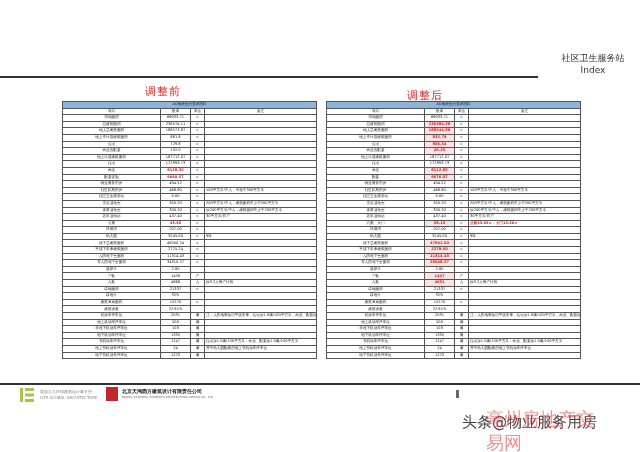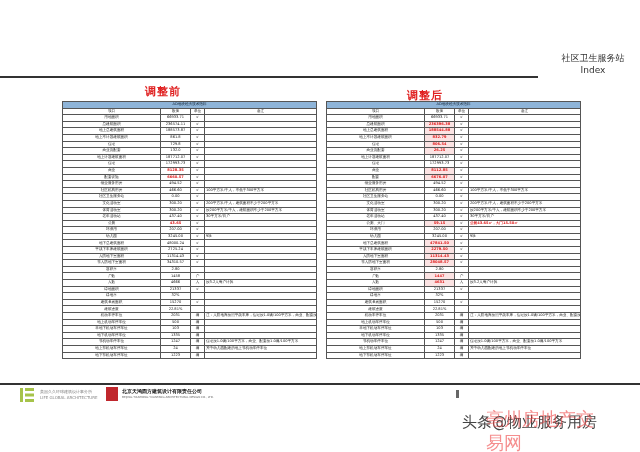--- a/index.html
+++ b/index.html
@@ -1,21 +1,21 @@
 <!DOCTYPE html>
 <html><head>
 <meta charset="utf-8">
 <style>
   html,body{margin:0;padding:0;}
   body{width:640px;height:452px;background:#fff;position:relative;overflow:hidden;font-family:"DejaVu Sans",sans-serif;}
   .topline{position:absolute;left:0;top:76px;width:538px;height:2px;background:#333;}
   .title-block{position:absolute;left:548px;top:52px;width:90px;text-align:center;color:#333;}
   .title-block .cn{font-size:9px;line-height:12px;}
   .title-block .en{font-size:9px;line-height:12px;}
-  .sec-title{position:absolute;font-size:11px;font-weight:bold;color:#e02020;letter-spacing:1px;}
+  .sec-title{position:absolute;font-size:11px;font-weight:normal;color:#e02020;letter-spacing:1px;}
   table.idx{position:absolute;border-collapse:collapse;font-size:3.6px;line-height:5.4px;color:#222;table-layout:fixed;}
   table.idx td{border:0.5px solid #555;padding:0 1px;text-align:center;white-space:nowrap;overflow:hidden;height:5.6px;}
   table.idx tr.hdr td{background:#8eb4d8;color:#123;}
   table.idx td.note{text-align:left;}
   table.idx td.red{color:#e02020;font-weight:bold;}
   table.idx td.pink{background:#fbe3e3;}
   .botline{position:absolute;left:0;top:383px;width:640px;height:2px;background:#333;}
   .logo1{position:absolute;left:20px;top:388px;width:14px;height:14px;}
   .logo1-text{position:absolute;left:40px;top:389px;font-size:4px;line-height:6px;color:#888;}
   .logo2{position:absolute;left:106px;top:387px;width:12px;height:14px;background:#c0272d;}

